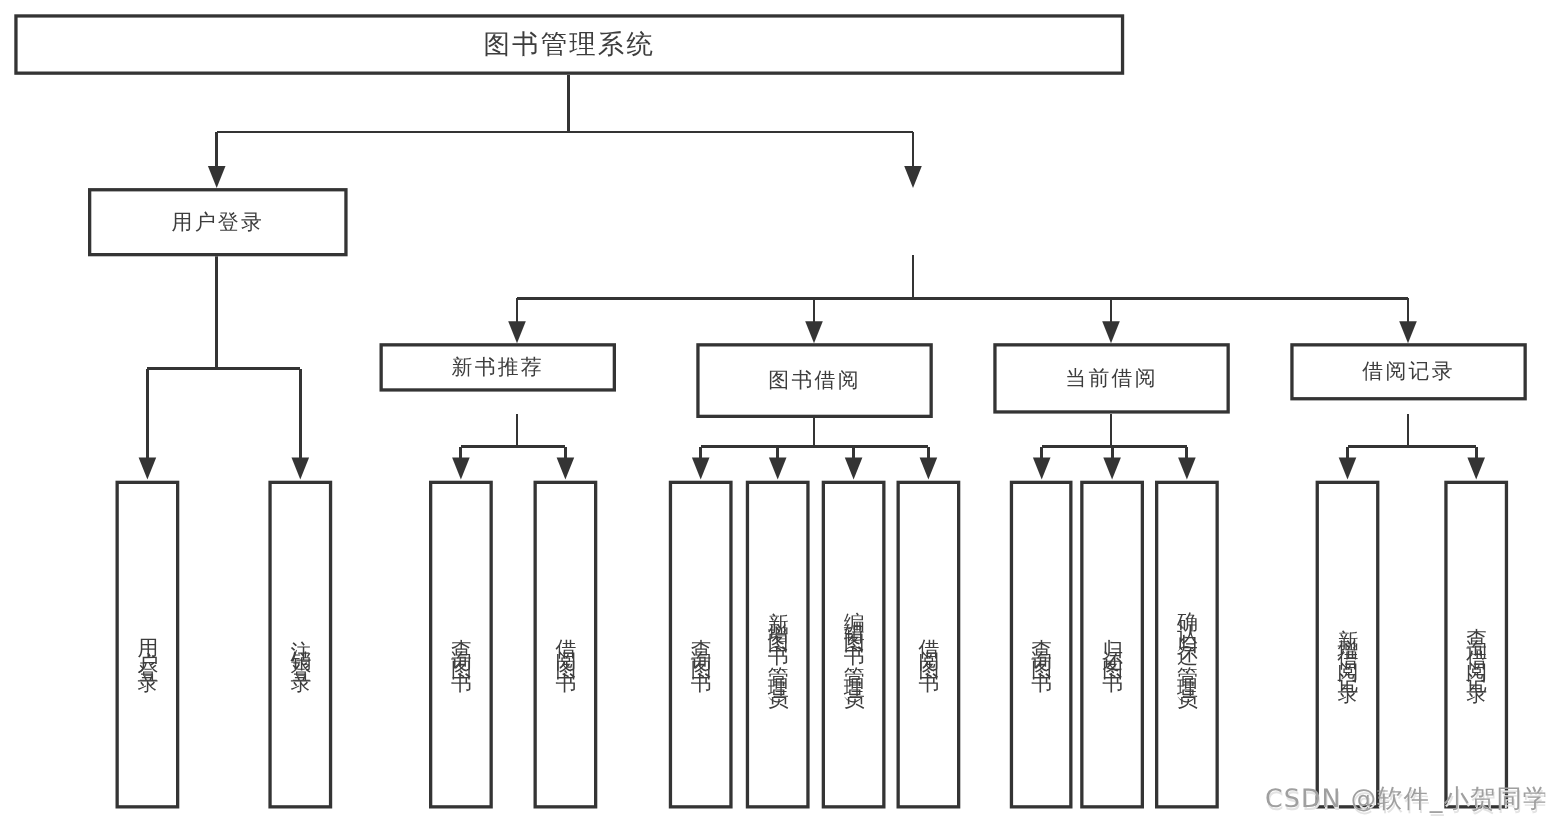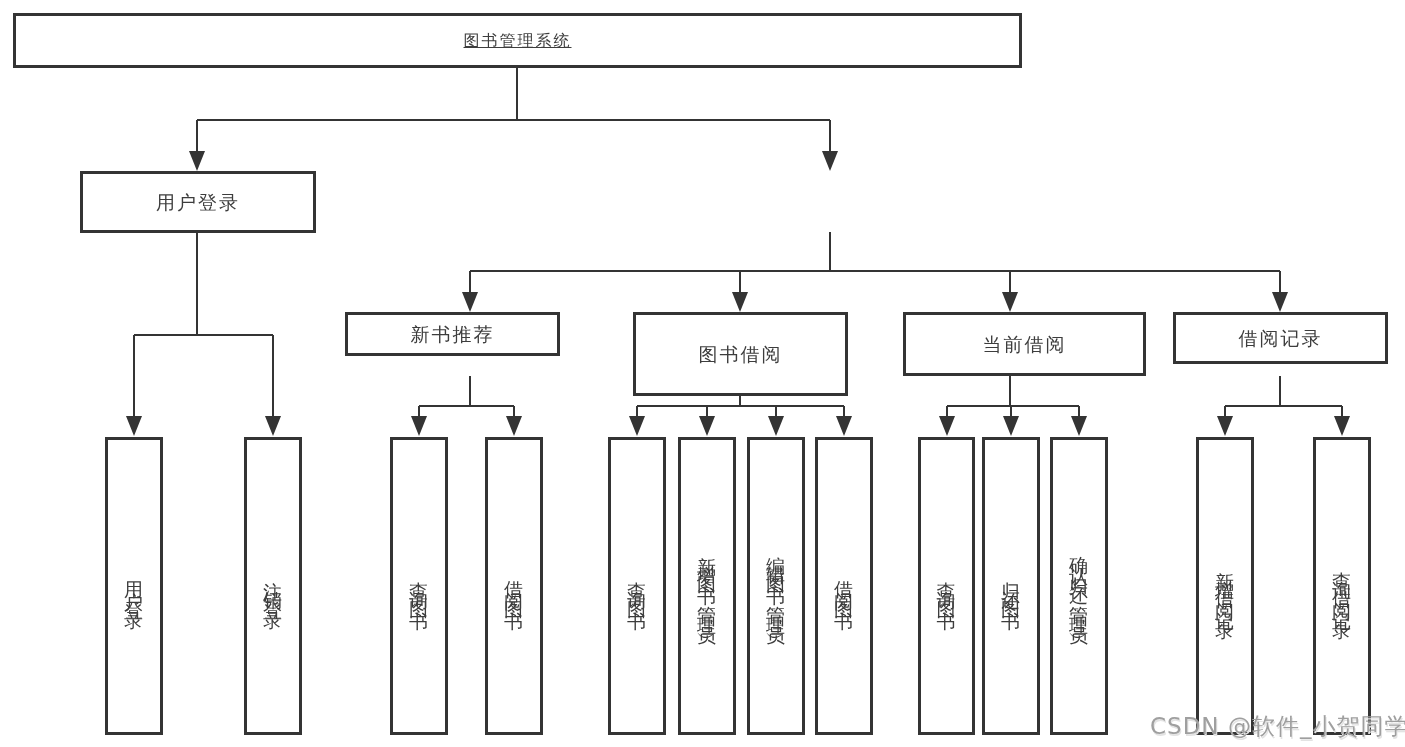--- a/index.html
+++ b/index.html
@@ -42,23 +42,22 @@
     border:3px solid var(--line);
     display:flex;
     align-items:center;
     justify-content:center;
     z-index:1;
     color:var(--text);
     text-align:center;
     line-height:1.2;
   }
   .node.root{
-    font-size:16px;
+    font-size:24px;
     letter-spacing:2px;
-    text-decoration:underline;
   }
   .node.branch{
     font-size:19px;
     letter-spacing:2px;
   }
   .node.section{
     font-size:19px;
     letter-spacing:2px;
   }
   .node.leaf{
@@ -117,22 +116,22 @@
     <polygon points="1071,416 1087,416 1079,436"></polygon>
     <polygon points="1217,416 1233,416 1225,436"></polygon>
     <polygon points="1334,416 1350,416 1342,436"></polygon>
   </svg>
 
   <div class="node root" style="left:13px;top:13px;width:1009px;height:55px">图书管理系统</div>
 
   <div class="node branch" style="left:80px;top:171px;width:236px;height:62px">用户登录</div>
 
   <div class="node section" style="left:345px;top:312px;width:215px;height:44px">新书推荐</div>
-  <div class="node section" style="left:633px;top:312px;width:215px;height:84px">图书借阅</div>
-  <div class="node section" style="left:903px;top:312px;width:243px;height:64px">当前借阅</div>
+  <div class="node section" style="left:633px;top:312px;width:215px;height:68px">图书借阅</div>
+  <div class="node section" style="left:903px;top:312px;width:215px;height:64px">当前借阅</div>
   <div class="node section" style="left:1173px;top:312px;width:215px;height:52px">借阅记录</div>
 
   <div class="node leaf" style="left:105px;top:437px;width:58px;height:298px">用户登录</div>
   <div class="node leaf" style="left:244px;top:437px;width:58px;height:298px">注销登录</div>
 
   <div class="node leaf" style="left:390px;top:437px;width:58px;height:298px">查询图书</div>
   <div class="node leaf" style="left:485px;top:437px;width:58px;height:298px">借阅图书</div>
 
   <div class="node leaf" style="left:608px;top:437px;width:58px;height:298px">查询图书</div>
   <div class="node leaf" style="left:678px;top:437px;width:58px;height:298px">新增图书（管理员）</div>

